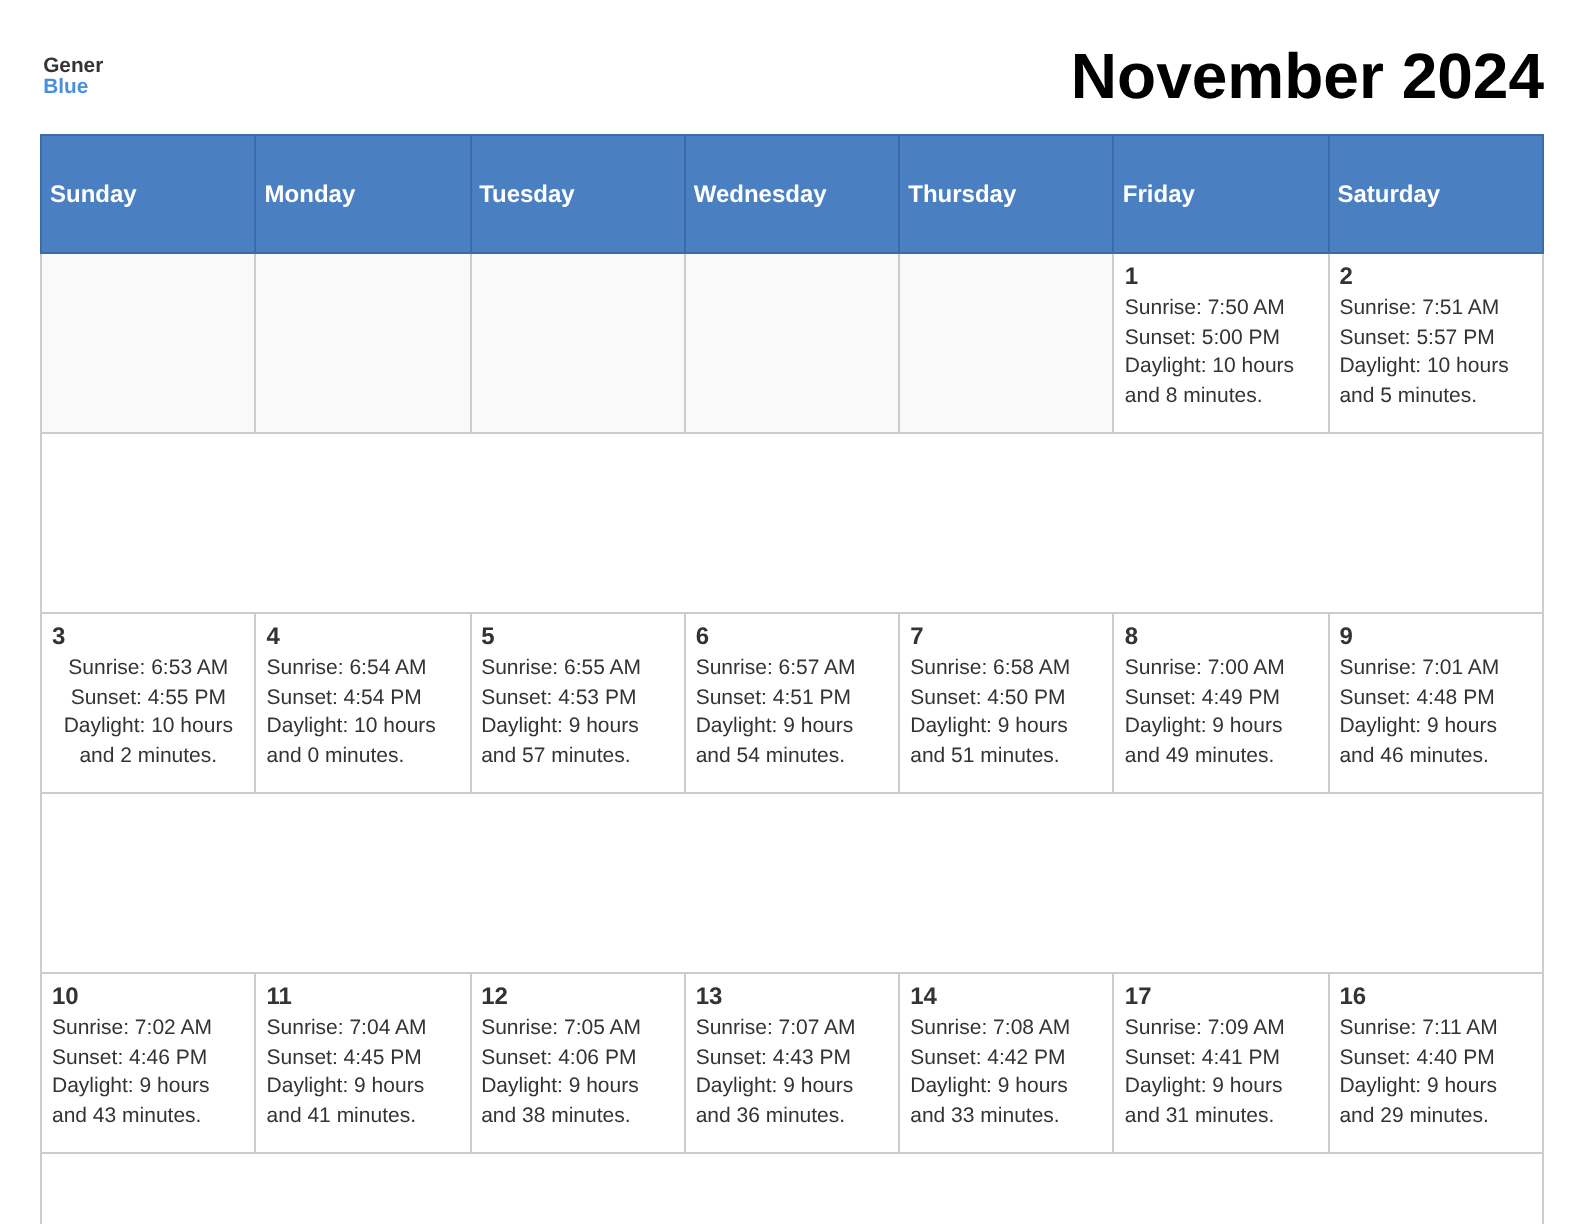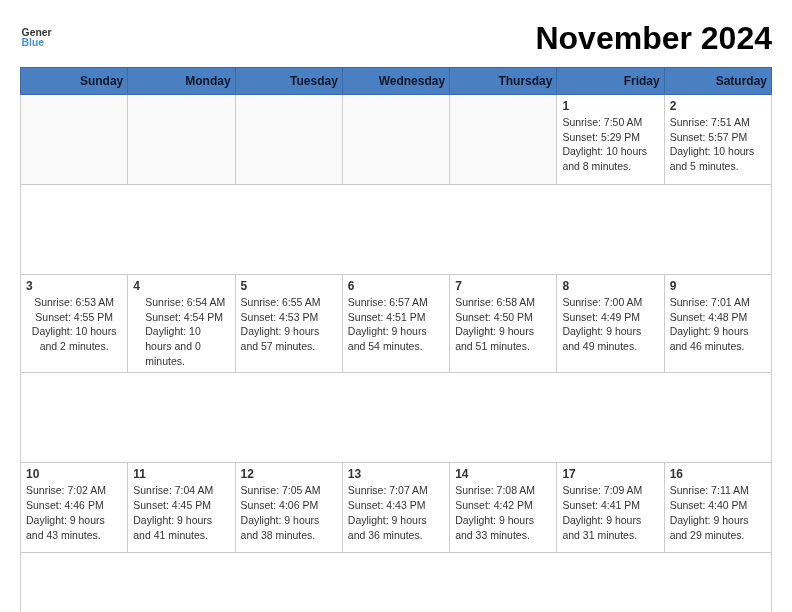--- a/index.html
+++ b/index.html
@@ -38,23 +38,23 @@
       color: #555;
       font-weight: normal;
     }
     .calendar {
       width: 100%;
       border-collapse: collapse;
       font-size: 11px;
     }
     .calendar thead tr th {
       background: #4a7fc1;
-      color: #0f172a;
-      padding: 6px 4px;
-      text-align: right;
+      color: #ffffff;
+      padding: 22px 4px;
+      text-align: left;
       font-size: 12px;
       border: 1px solid #3a6aaa;
     }
     .calendar tbody tr td {
       vertical-align: top;
       border: 1px solid #ccc;
       padding: 4px 5px;
       height: 90px;
       width: calc(100% / 7);
       color: #333;
@@ -112,21 +112,21 @@
   <tbody id="calendar-body">
   <tr>
         <td class="empty"></td>
         <td class="empty"></td>
         <td class="empty"></td>
         <td class="empty"></td>
         <td class="empty"></td>
         <td>
           <span class="cell-date">1</span>
           <div class="cell-info" style="white-space: pre-line;">Sunrise: 7:50 AM
-Sunset: 5:29 PM
+Sunset: 5:00 PM
 Daylight: 10 hours and 8 minutes.</div>
         </td>
         <td>
           <span class="cell-date">2</span>
           <div class="cell-info" style="white-space: pre-line;">Sunrise: 7:51 AM
 Sunset: 5:57 PM
 Daylight: 10 hours and 5 minutes.</div>
         </td>
       </tr>
       <tr class="row-spacer">
@@ -134,21 +134,21 @@
       </tr>
       <tr>
         <td>
           <span class="cell-date">3</span>
           <div class="cell-info" style="white-space: pre-line; text-align: center;">Sunrise: 6:53 AM
 Sunset: 4:55 PM
 Daylight: 10 hours and 2 minutes.</div>
         </td>
         <td>
           <span class="cell-date">4</span>
-          <div class="cell-info" style="white-space: pre-line; margin-left: 12px;">Sunrise: 6:54 AM
+          <div class="cell-info" style="white-space: pre-line;">Sunrise: 6:54 AM
 Sunset: 4:54 PM
 Daylight: 10 hours and 0 minutes.</div>
         </td>
         <td>
           <span class="cell-date">5</span>
           <div class="cell-info" style="white-space: pre-line;">Sunrise: 6:55 AM
 Sunset: 4:53 PM
 Daylight: 9 hours and 57 minutes.</div>
         </td>
         <td>

